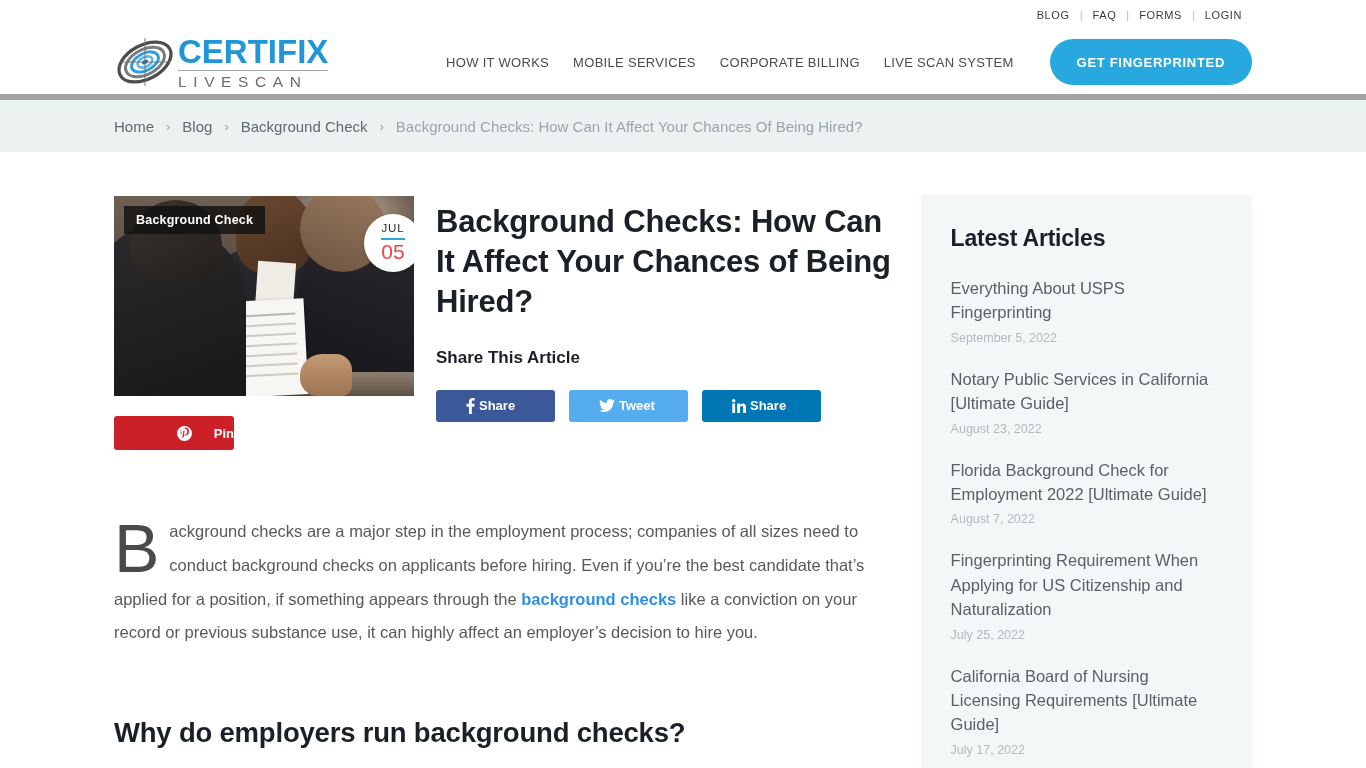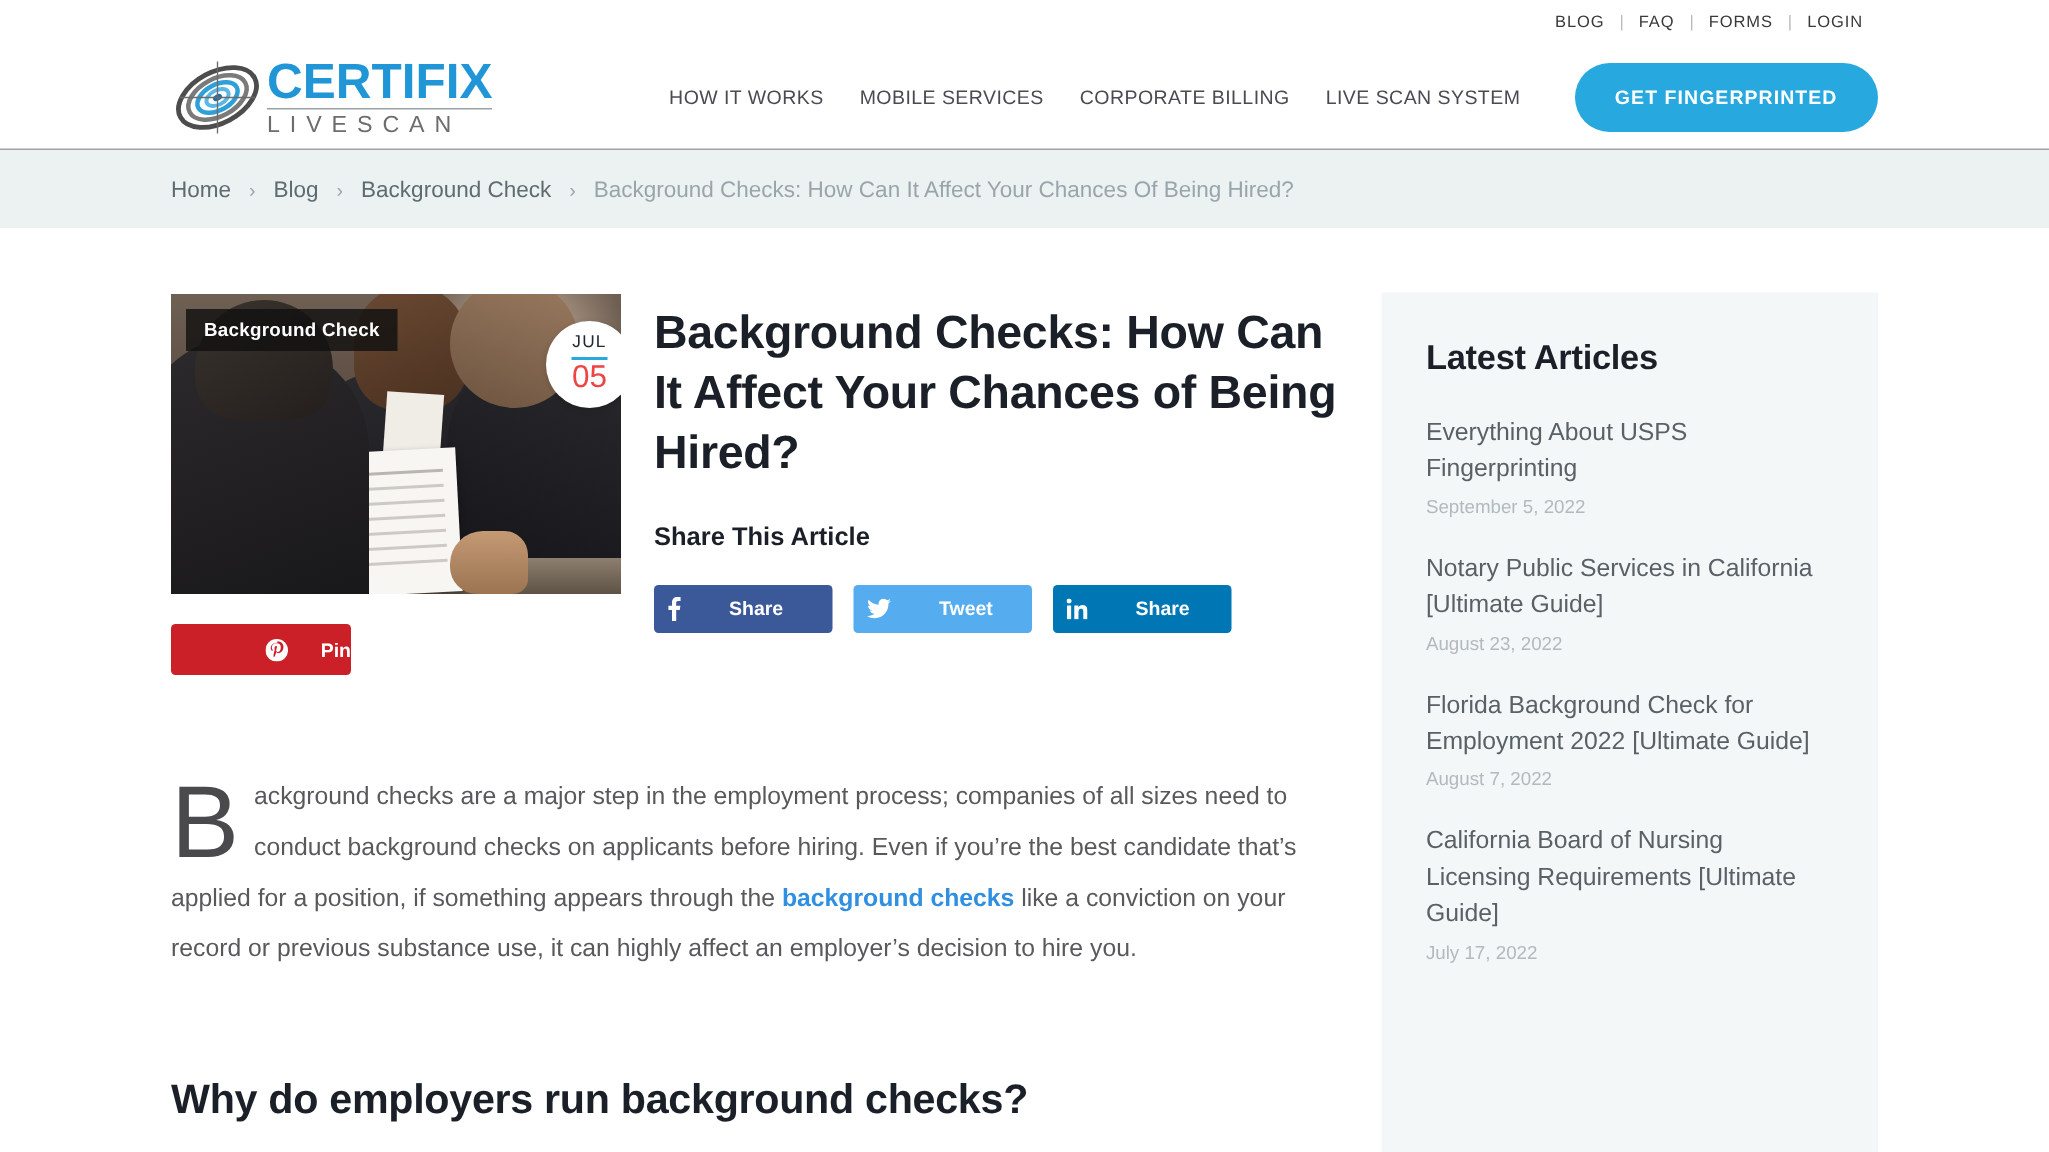--- a/index.html
+++ b/index.html
@@ -32,21 +32,21 @@
     font-size: 11px;
   }
 
   
   .header {
     height: 70px;
     display: flex;
     align-items: center;
     padding: 0 114px;
     background: #ffffff;
-    border-bottom: 1px solid #a3a3a3;
+    border-bottom: 6px solid #a3a3a3;
     position: relative;
   }
   .logo {
     display: flex;
     align-items: center;
     cursor: pointer;
     width: 240px;
   }
   .logo-mark { width: 62px; height: 52px; flex: none; margin-right: 2px; }
   .logo-text { display: flex; flex-direction: column; line-height: 1; }
@@ -249,22 +249,22 @@
     font-size: 17px;
     font-weight: bold;
     color: #1b2028;
   }
   .share-row { display: flex; gap: 14px; margin-top: 22px; }
   .share-btn {
     height: 32px;
     border: none; border-radius: 3px;
     color: #ffffff;
     display: flex; align-items: center;
-    gap: 32px;
-    padding: 0 9px;
+    gap: 4px;
+    padding: 0 30px;
     font-size: 13px; font-weight: bold;
     font-family: "Liberation Sans", sans-serif;
     cursor: pointer;
   }
   .sb-fb { background: #3b5998; width: 119px; }
   .sb-tw { background: #55acee; width: 119px; }
   .sb-li { background: #0077b5; width: 119px; }
   .sicon { display: flex; align-items: center; }
 
   
@@ -473,19 +473,23 @@
       </div>
       <div class="sb-item">
         <a class="sb-item-title">Notary Public Services in California [Ultimate Guide]</a>
         <div class="sb-item-date">August 23, 2022</div>
       </div>
       <div class="sb-item">
         <a class="sb-item-title">Florida Background Check for Employment 2022 [Ultimate Guide]</a>
         <div class="sb-item-date">August 7, 2022</div>
       </div>
       <div class="sb-item">
+        <a class="sb-item-title">Fingerprinting Requirement When Applying for US Citizenship and Naturalization</a>
+        <div class="sb-item-date">July 25, 2022</div>
+      </div>
+      <div class="sb-item">
         <a class="sb-item-title">California Board of Nursing Licensing Requirements [Ultimate Guide]</a>
         <div class="sb-item-date">July 17, 2022</div>
       </div>
 
     </div>
   </aside>
 </div>
 
 </body></html>

